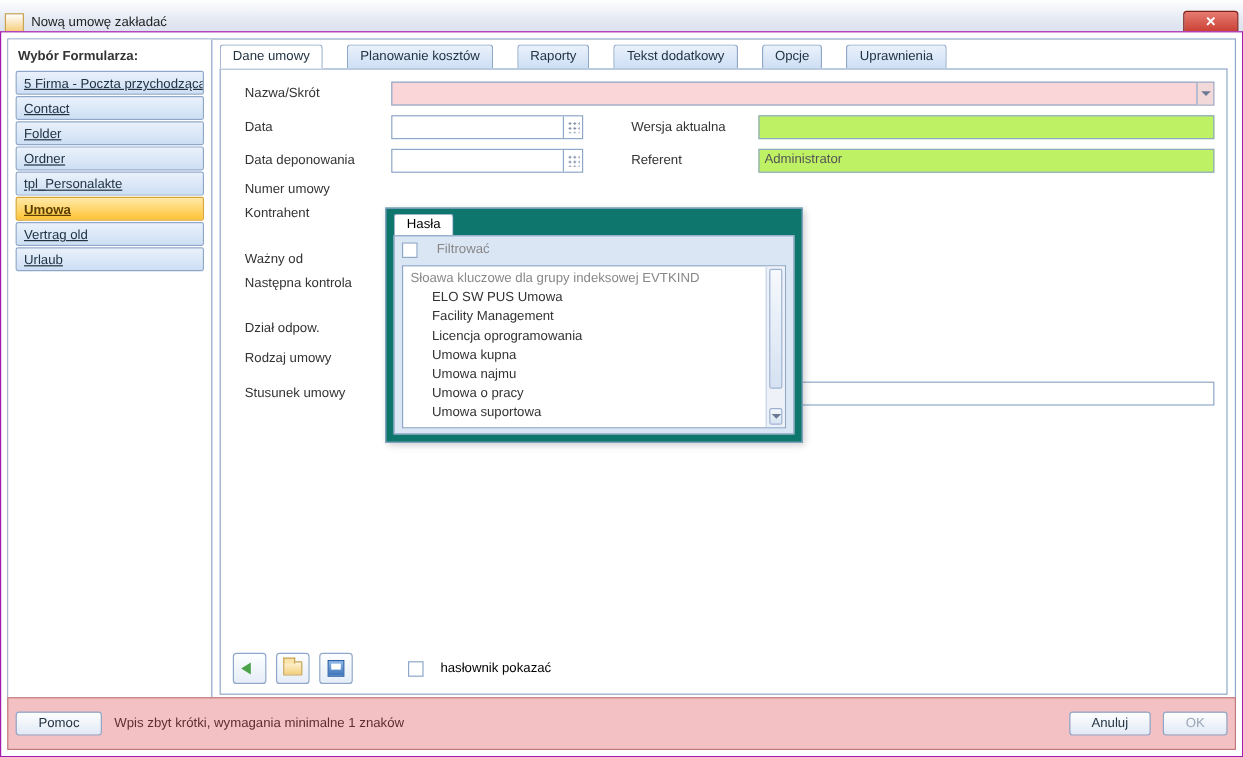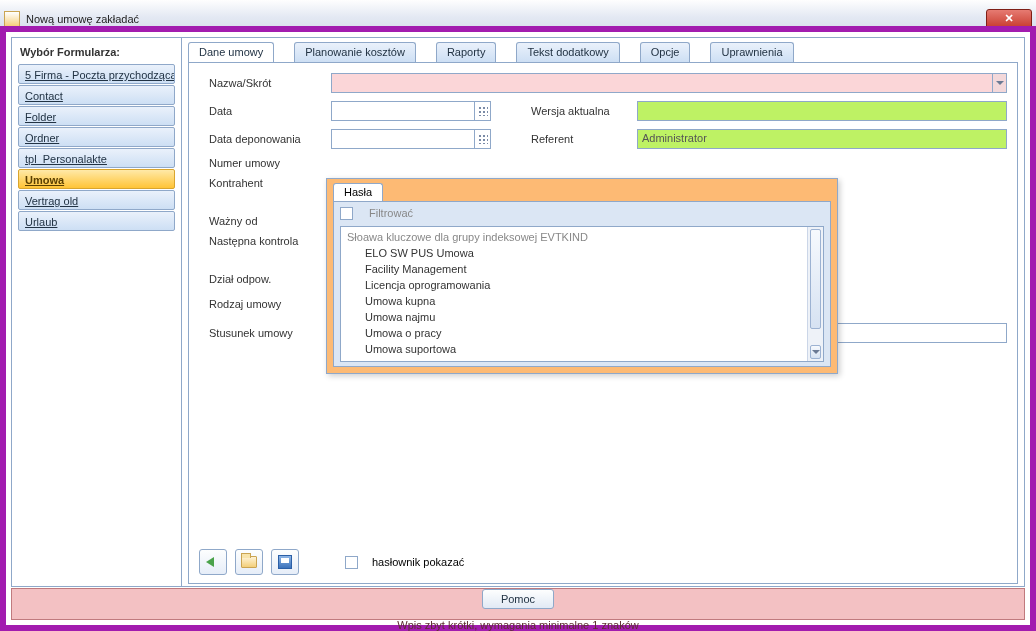--- a/index.html
+++ b/index.html
@@ -4,21 +4,21 @@
 <style>
   * { box-sizing: border-box; font-family: Tahoma, Arial, sans-serif; font-size: 11px; }
   html, body { margin: 0; padding: 0; width: 1036px; height: 631px; overflow: hidden; }
   body { background: #e9eef7; position: relative; }
 
   .titlebar { height: 38px; background: linear-gradient(#fefefe,#e4e9f3 45%,#d2d9e9); display: flex; align-items: center; padding: 0 4px; border-bottom: 1px solid #8aa; }
   .titlebar .app-icon { width: 16px; height: 16px; background: linear-gradient(#fff,#f6ce7b); border:1px solid #caa452; margin-right:6px; }
   .titlebar .title-text { color:#222; }
   .titlebar .win-close { margin-left:auto; width:46px; height:20px; background: linear-gradient(#e67b72,#c73a2d); border:1px solid #7e1e16; border-radius:3px; display:flex; align-items:center; justify-content:center; color:#fff; font-weight:bold; }
 
-  .outer { position:absolute; top:26px; left:0; right:0; bottom:0; border:6px solid #a21caf; background:#fff; }
+  .outer { position:absolute; top:26px; left:0; right:0; bottom:0; border:1px solid #a21caf; background:#fff; }
   .outer-pad { position:absolute; inset:5px 5px 38px 5px; border:1px solid #8fa8c9; background:#fff; }
   .layout { display:flex; width:100%; height:100%; }
 
   .sidebar { width:170px; border-right:1px solid #8fa8c9; background:#fff; padding:4px 0 0 6px; }
   .sidebar-title { font-weight:bold; padding:4px 2px 6px 2px; color:#333; }
   .sidebar-item { height:20px; line-height:20px; padding:0 6px; border:1px solid #8fa8c9; border-radius:2px; margin:0 6px 1px 0; background:linear-gradient(#eaf1fb,#cddff4); color:#234; white-space:nowrap; overflow:hidden; cursor:default;text-decoration:underline; }
   .sidebar-item.selected { background:linear-gradient(#ffe9a8,#ffc436); border-color:#d9a52e; color:#5a3f00; font-weight:bold; }
 
   .main { flex:1; position:relative; padding:4px 6px 6px 6px; }
 
@@ -42,21 +42,21 @@
   .dateicon { width:16px; border-left:1px solid #8fa8c9; display:flex; align-items:center; justify-content:center; }
   .grid-dots { width:10px; height:10px; background:
     radial-gradient(#7a8aa6 1px, transparent 1px) 0 0/4px 4px; }
 
   .menu-icon { width:16px; border-left:1px solid #8fa8c9; display:flex; align-items:center; justify-content:center; }
   .menu-lines { width:10px; height:8px; background:
     linear-gradient(#7a8aa6,#7a8aa6) 0 0/10px 1px no-repeat,
     linear-gradient(#7a8aa6,#7a8aa6) 0 3px/10px 1px no-repeat,
     linear-gradient(#7a8aa6,#7a8aa6) 0 6px/10px 1px no-repeat; }
 
-  .popup { position:absolute; left:320px; top:146px; width:512px; height:196px; border:1px solid #8fa8c9; background:#fdba74; box-shadow:2px 2px 6px rgba(0,0,0,.2); }
+  .popup { position:absolute; left:320px; top:146px; width:348px; height:196px; border:1px solid #8fa8c9; background:#0f766e; box-shadow:2px 2px 6px rgba(0,0,0,.2); }
   .popup .ptab-row { display:flex; padding:4px 0 0 6px; }
   .popup .ptab { height:18px; line-height:16px; padding:0 10px; border:1px solid #8fa8c9; border-bottom:none; border-radius:3px 3px 0 0; background:#fff; }
   .popup .pbody { position:absolute; left:6px; right:6px; top:22px; bottom:6px; border:1px solid #8fa8c9; background:#dbe6f4; }
   .popup .filter-row { height:22px; display:flex; align-items:center; gap:16px; padding:0 6px; }
   .popup .cb { width:13px; height:13px; border:1px solid #8fa8c9; background:#fff; }
   .popup .list-wrap { position:absolute; left:6px; right:6px; top:24px; bottom:4px; border:1px solid #8fa8c9; background:#fff; overflow:hidden; }
   .popup .list-inner { position:absolute; inset:0 16px 0 0; overflow:hidden; padding:2px 0; }
   .popup .group-label { color:#888; padding:2px 6px; }
   .popup .opt { color:#333; padding:2px 6px 2px 24px; }
   .popup .vscroll { position:absolute; top:0; right:0; bottom:0; width:16px; border-left:1px solid #cbd6e8; background:#eef2f8; }
@@ -71,21 +71,21 @@
   .toolbar-bottom { position:absolute; left:10px; bottom:8px; display:flex; align-items:center; gap:8px; }
   .tb-btn { width:28px; height:26px; border:1px solid #8fa8c9; border-radius:3px; background:linear-gradient(#fdfefe,#e6edf8); display:flex; align-items:center; justify-content:center; }
   .ico-back { width:14px; height:14px; }
   .ico-back::before { content:""; display:block; width:0; height:0; border-top:5px solid transparent; border-bottom:5px solid transparent; border-right:8px solid #4aa24a; margin-top:2px; }
   .ico-open { width:16px; height:12px; border:1px solid #caa452; background:linear-gradient(#fff3d6,#f3cf7a); border-radius:1px; position:relative; }
   .ico-open::before { content:""; position:absolute; left:-1px; top:-4px; width:8px; height:4px; border:1px solid #caa452; border-bottom:none; background:#f8e4ab; }
   .ico-save { width:14px; height:14px; border:1px solid #2b5fa6; background:linear-gradient(#8fb6e6,#3b72bb); position:relative; }
   .ico-save::before { content:""; position:absolute; left:2px; top:2px; right:2px; height:5px; background:#fff; }
   .cb-small { width:13px; height:13px; border:1px solid #8fa8c9; background:#fff; display:inline-block; vertical-align:middle; margin-right:6px; }
 
-  .footer { position:absolute; left:5px; right:5px; bottom:5px; height:32px; border:1px solid #c07a7e; background:#f3c1c3; display:flex; align-items:center; padding:0 6px; gap:10px;flex-direction:column; }
+  .footer { position:absolute; left:5px; right:5px; bottom:5px; height:44px; border:1px solid #c07a7e; background:#f3c1c3; display:flex; align-items:center; padding:0 6px; gap:10px; }
   .footer .btn { height:20px; padding:0 18px; border:1px solid #8fa8c9; border-radius:3px; background:linear-gradient(#fdfefe,#e1e9f5); color:#234; line-height:18px; }
   .footer .btn.disabled { color:#9aa6b8; }
   .footer .msg { color:#5d2e30; }
   .footer .spacer { flex:1; }
 </style>
 </head>
 <body>
 
 <div class="titlebar">
   <div class="app-icon"></div>

